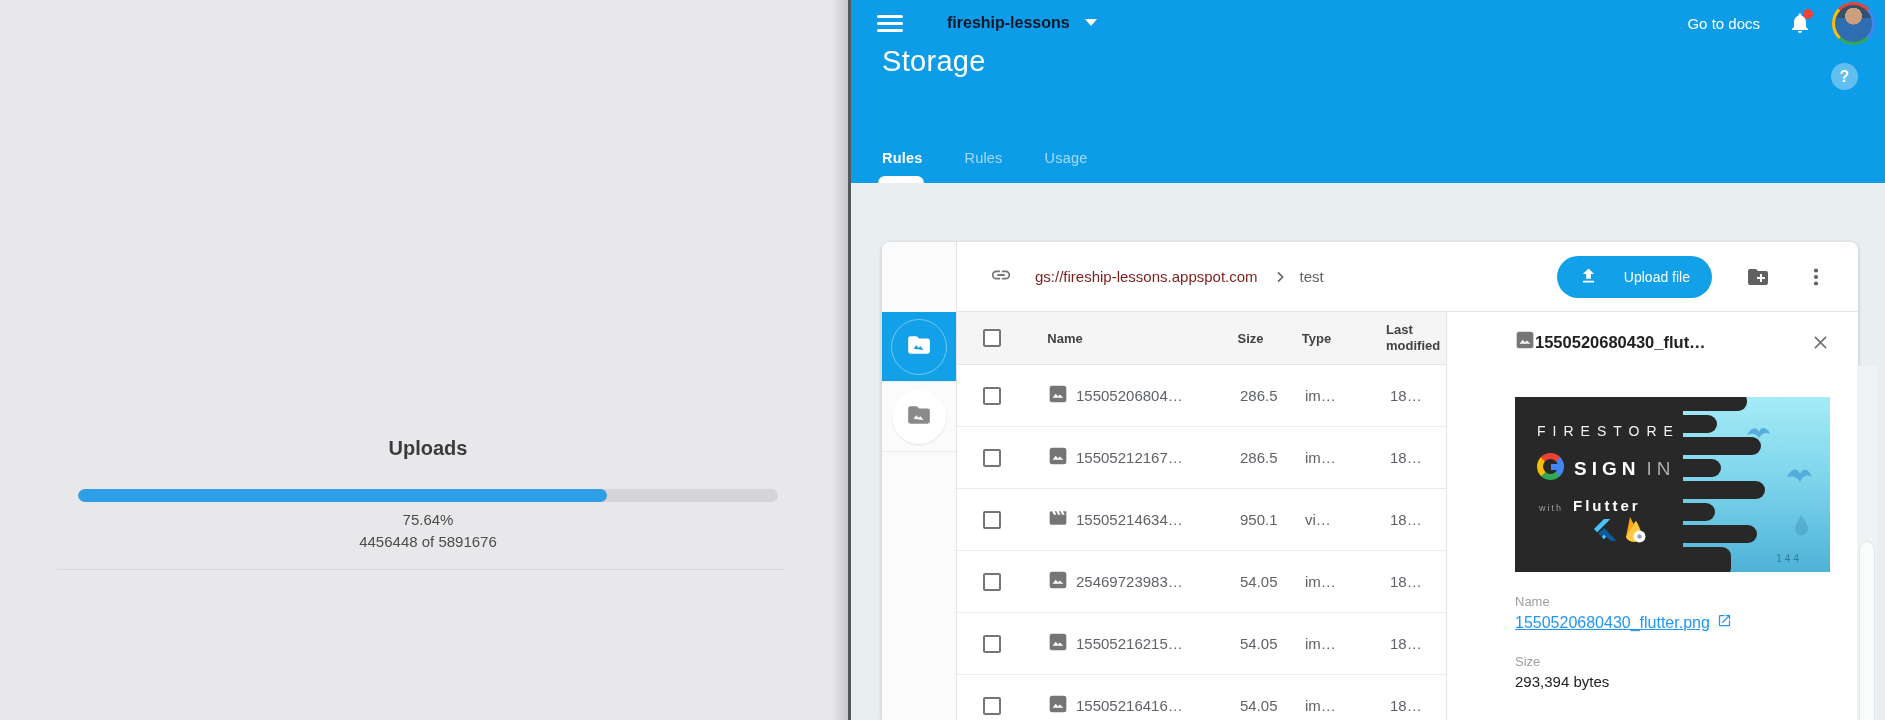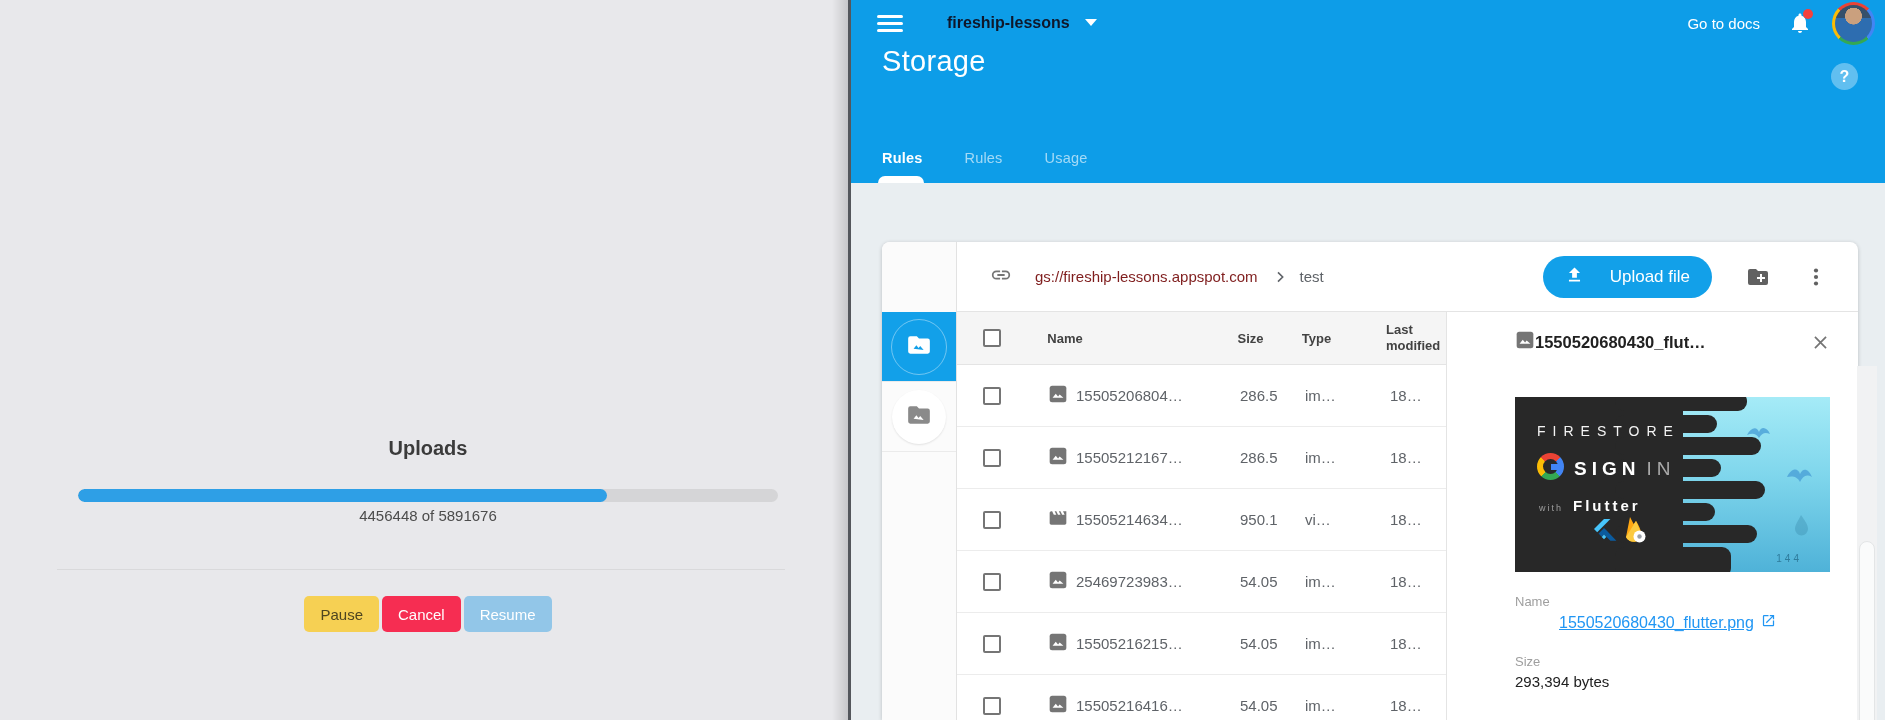--- a/index.html
+++ b/index.html
@@ -81,21 +81,21 @@
   .rail-circle { width:54px; height:54px; border-radius:50%; background:#fff;
      box-shadow:0 1px 2px rgba(0,0,0,0.10); display:flex; align-items:center; justify-content:center; }
 
   .main { flex:1; display:flex; flex-direction:column; }
   .toolbar { height:70px; border-bottom:1px solid #e4e4e4; display:flex; align-items:center;
      padding:0 30px 0 33px; flex:none; }
   .crumb-bucket { margin-left:23px; font-size:15px; color:#7f1d1d; cursor:pointer; }
   .crumb-sep { margin-left:14px; display:flex; }
   .crumb-path { margin-left:12px; font-size:15px; color:#5f6368; }
   .upload-btn { margin-left:auto; height:42px; border:none; border-radius:21px; background:#12a0e9;
-     color:#fff; font-size:17px; font-weight:500; padding:0 22px; display:flex; align-items:center;
+     color:#fff; font-size:14px; font-weight:500; padding:0 22px; display:flex; align-items:center;
      gap:26px; cursor:pointer; font-family:inherit; }
   .icon-btn { margin-left:34px; background:none; border:none; cursor:pointer; display:flex; padding:0; }
 
   .card-body { flex:1; display:flex; min-height:0; }
   .table-area { width:490px; border-right:1px solid #e4e4e4; display:flex; flex-direction:column; overflow:hidden; }
   .thead { height:53px; background:#f5f5f5; border-bottom:1px solid #e4e4e4; display:flex; align-items:center;
      font-size:13px; font-weight:700; color:#424242; flex:none; }
   .trow { height:62px; border-bottom:1px solid #ececec; display:flex; align-items:center;
      font-size:15px; color:#5f6368; cursor:pointer; flex:none; background:#fff; }
   .c-check { width:91px; padding-left:26px; display:flex; align-items:center; }
@@ -126,48 +126,44 @@
   .pv-sign { margin-left:10px; color:#fff; font-size:19px; font-weight:700; letter-spacing:5px; }
   .pv-in { margin-left:6px; color:#a9a9a9; font-size:19px; font-weight:300; letter-spacing:5px; }
   .pv-row3 { position:absolute; left:24px; top:100px; display:flex; align-items:baseline; }
   .pv-with { color:#9e9e9e; font-size:9px; letter-spacing:2px; }
   .pv-flutter { margin-left:10px; color:#fff; font-size:15px; font-weight:700; letter-spacing:3px; }
   .pv-badge { position:absolute; right:28px; bottom:8px; color:#2f7c9c; font-size:10px; letter-spacing:3px; }
 
   .field-label { margin-top:22px; font-size:13px; color:#9e9e9e; }
   .file-link-row { margin-top:4px; display:flex; align-items:center; gap:7px; }
   .file-link { font-size:16px; color:#2196f3; text-decoration:underline; cursor:pointer;
-     white-space:nowrap; overflow:hidden;margin-left:44px; }
+     white-space:nowrap; overflow:hidden; }
   .size-value { margin-top:4px; font-size:15px; color:#212121; }
 
   .right-scrollbar { position:absolute; right:8px; top:183px; width:20px; height:537px; background:#f1f2f3; cursor:pointer; }
   .right-scroll-thumb { position:absolute; left:2px; right:2px; top:175px; height:330px; background:#fafbfb;
      border:1px solid #e3e5e6; border-radius:8px; }
 </style>
 </head>
 <body>
 
 <div class="left-panel">
 
 
   <div class="uploads-wrap">
     <div class="uploads-title">Uploads</div>
     <div class="progress-track">
       <div class="progress-fill" style="width: 75.64%;"></div>
     </div>
+    <div class="pct">75.64%</div>
     <div class="bytes">4456448 of 5891676</div>
   </div>
 
   <div class="left-divider"></div>
 
-  <div class="btn-row">
-    <button class="ctl-btn btn-pause">Pause</button>
-    <button class="ctl-btn btn-cancel">Cancel</button>
-    <button class="ctl-btn btn-resume">Resume</button>
-  </div>
 
   <div class="left-scroll-shade"></div>
   <div class="win-divider"></div>
 </div>
 
 <div class="right-panel">
 
   <div class="blue-header">
     <div class="topbar">
       <div class="hamburger">

